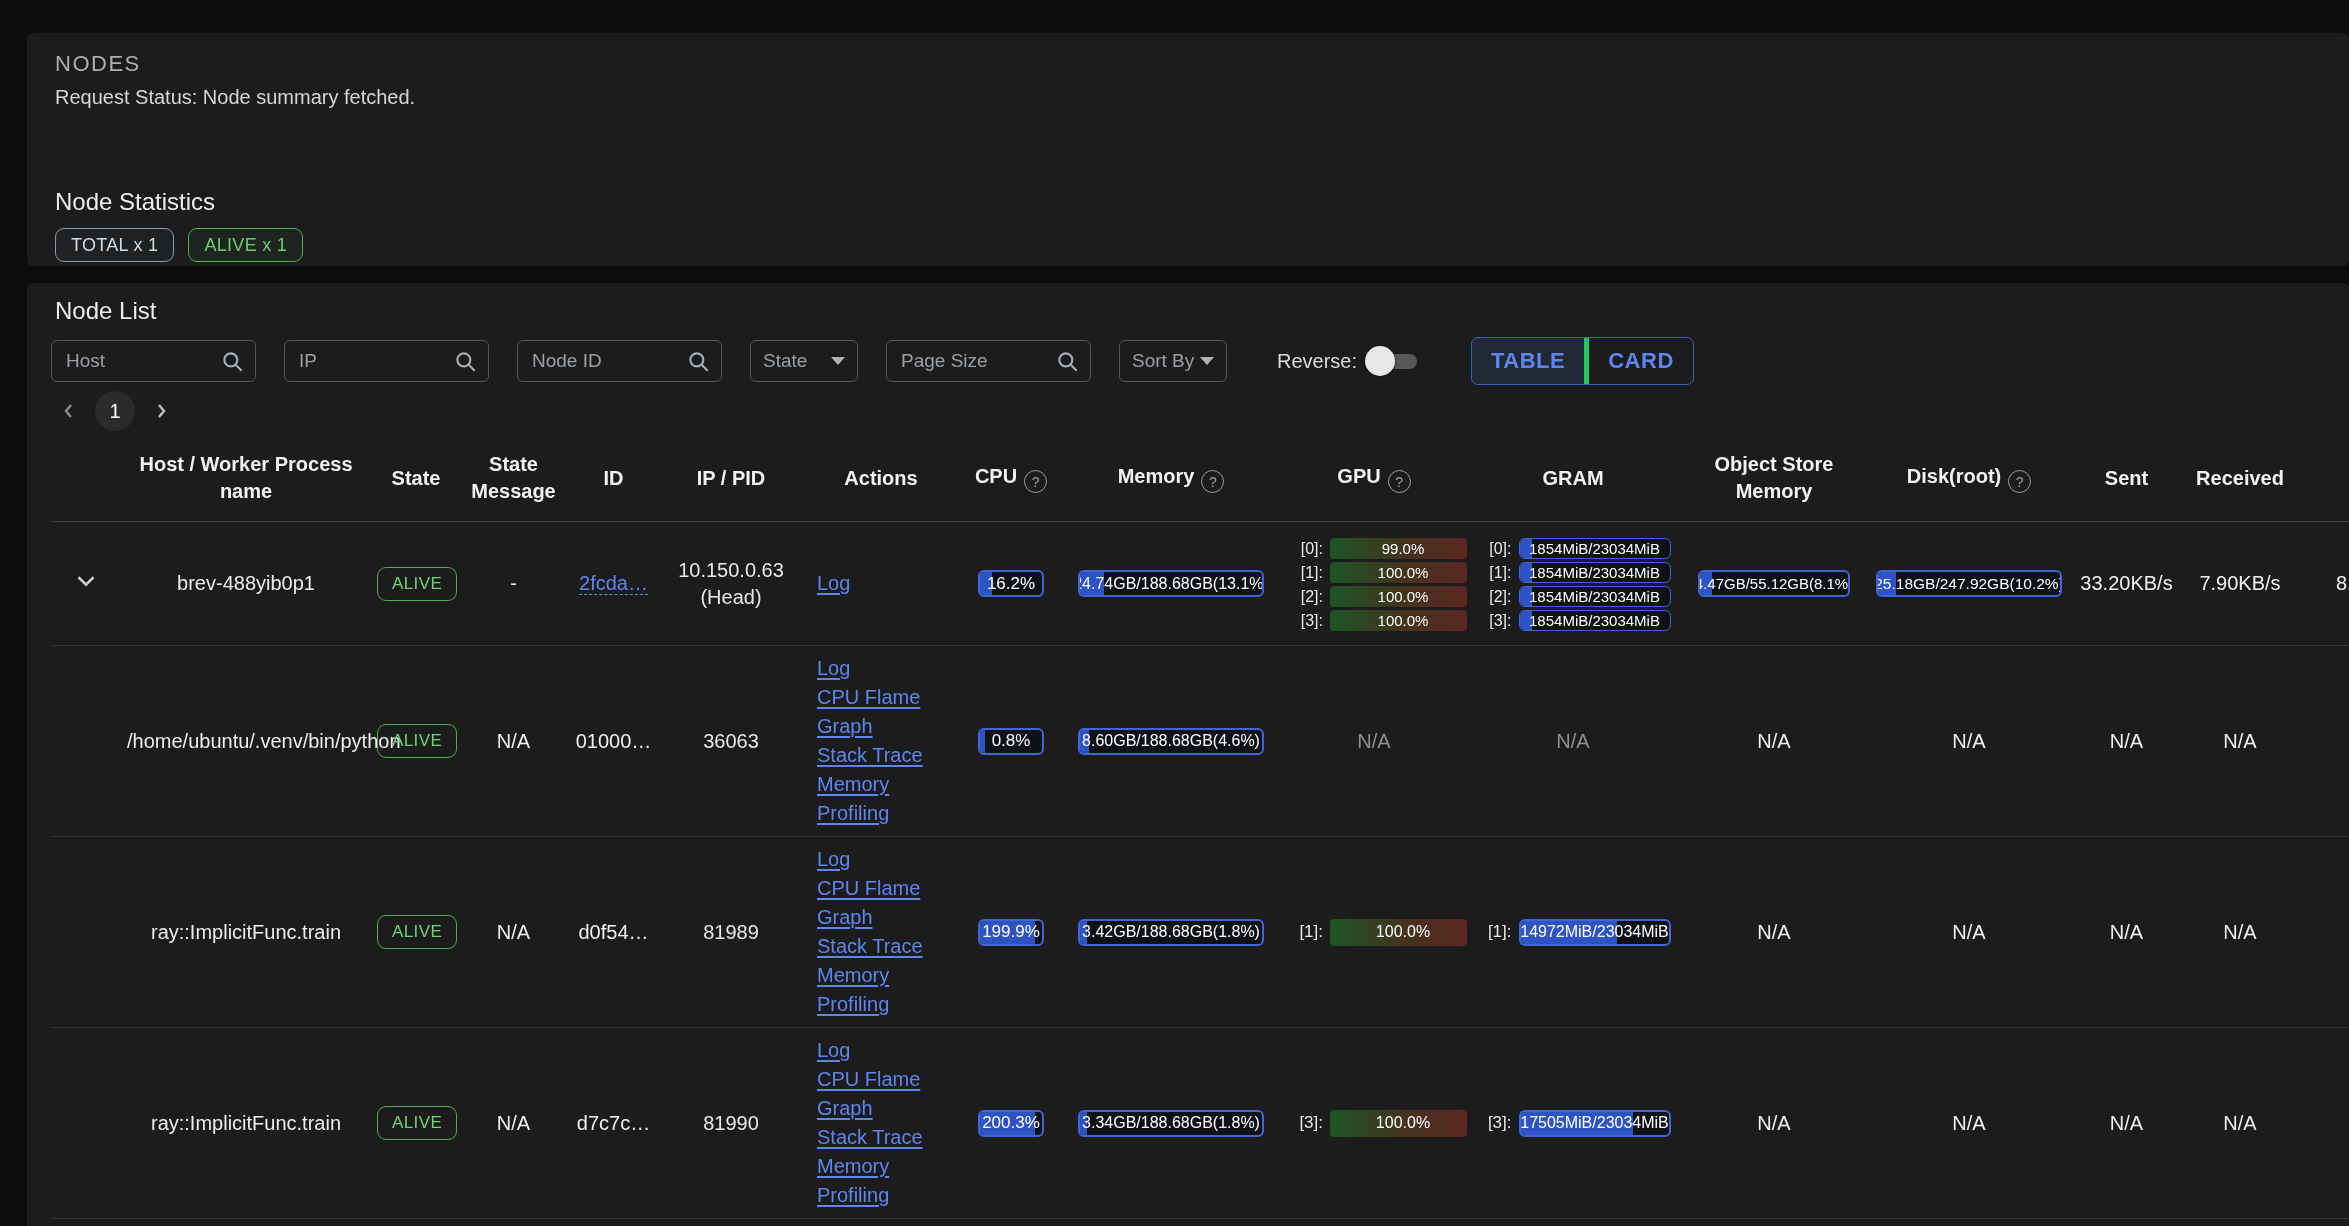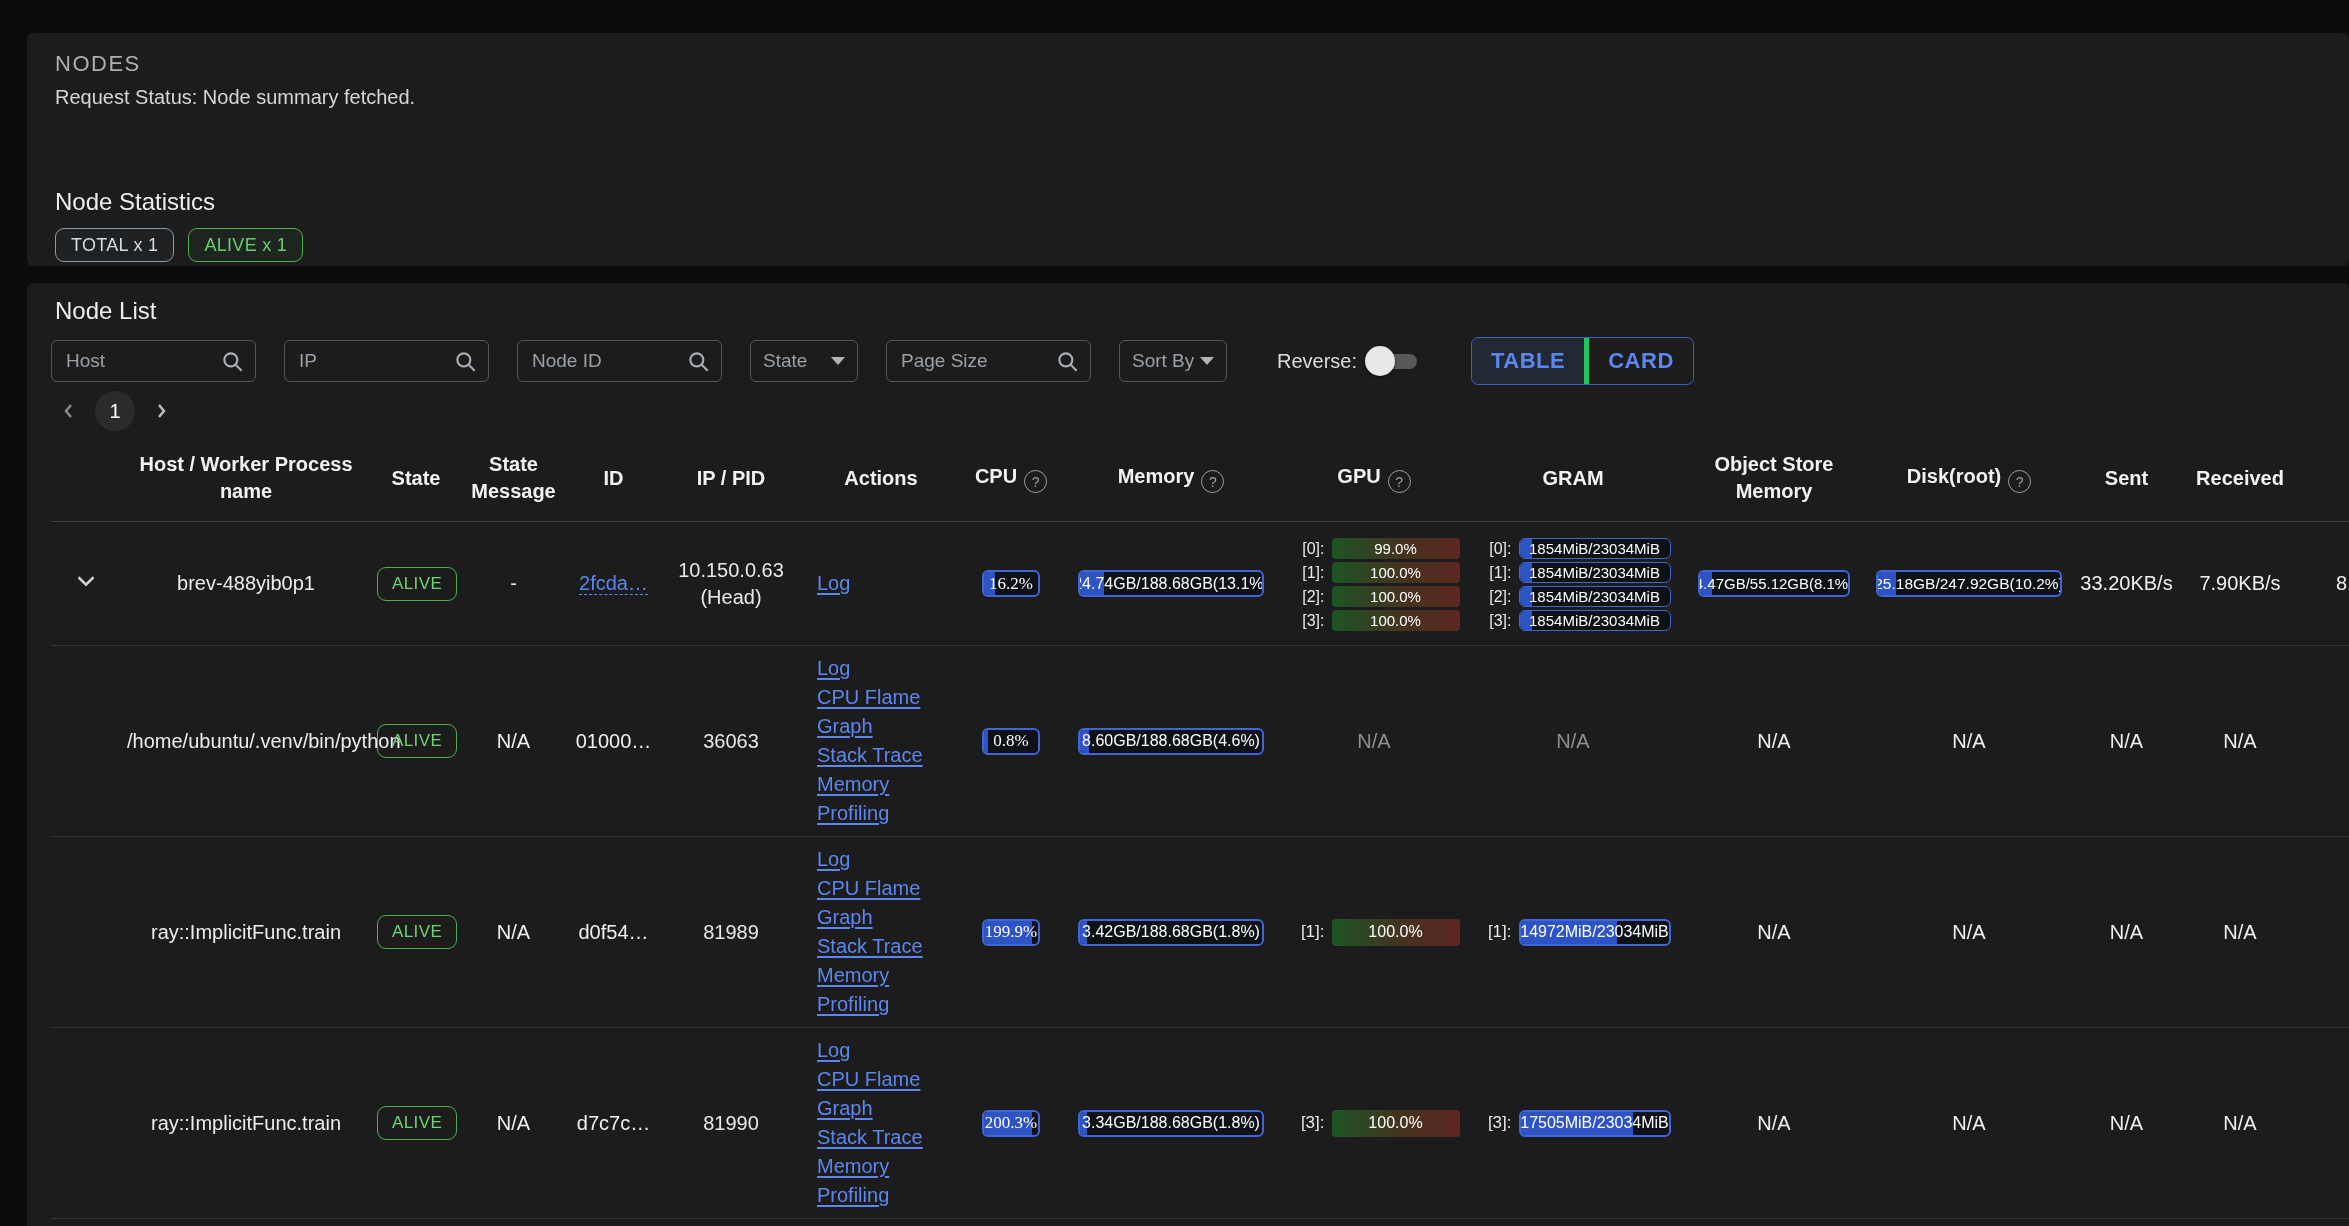--- a/index.html
+++ b/index.html
@@ -71,29 +71,29 @@
   .ip-line{line-height:27px;}
   .na-gray{color:#8f8f8f;font-size:20px;}
   .val{color:#f0f0f0;font-size:20px;font-weight:500;}
   .expand-btn{background:none;border:0;padding:0;cursor:pointer;}
 
   
   .pbar{position:relative;display:flex;align-items:center;justify-content:center;margin:0 auto;
         height:27px;border:2px solid #3f65d6;border-radius:6px;background:#0e1116;overflow:hidden;box-sizing:border-box;}
   .pbar .fill{position:absolute;left:0;top:0;bottom:0;background:#2e53c5;}
   .pbar .plbl{position:relative;color:#fff;font-size:16px;white-space:nowrap;z-index:1;}
-  .pbar-cpu{width:58px;font-family:Liberation Serif, serif;} .pbar-cpu .plbl{font-size:17px;}
+  .pbar-cpu{width:66px;} .pbar-cpu .plbl{font-size:17px;}
   .pbar-mem{width:186px;}
   .pbar-os{width:152px;} .pbar-os .plbl{font-size:15px;}
   .pbar-disk{width:186px;} .pbar-disk .plbl{font-size:15.5px;}
   .pbar-gram{width:152px;margin:0;}
   .pbar.sm{height:21px;border-width:1.5px;} .pbar.sm .plbl{font-size:15px;}
 
   .gbar{width:128px;height:27px;border-radius:4px;display:flex;align-items:center;justify-content:center;
-        background:linear-gradient(90deg,#1d5526 0%,#45321f 55%,#5d2722 100%);}
+        background:linear-gradient(90deg,#1d5526 0%,#45321f 55%,#5d2722 100%);padding-left:9px;}
   .gbar.sm{height:21px;}
   .gbar .glbl{color:#fff;font-size:16px;} .gbar.sm .glbl{font-size:15px;}
 
   .stack{display:inline-flex;flex-direction:column;gap:3px;}
   .sline{display:flex;align-items:center;gap:7px;}
   .slot{width:36px;text-align:right;font-size:17px;color:#e8e8e8;}
   .sline.sm .slot{font-size:16px;}
 </style>
 </head>
 <body>

